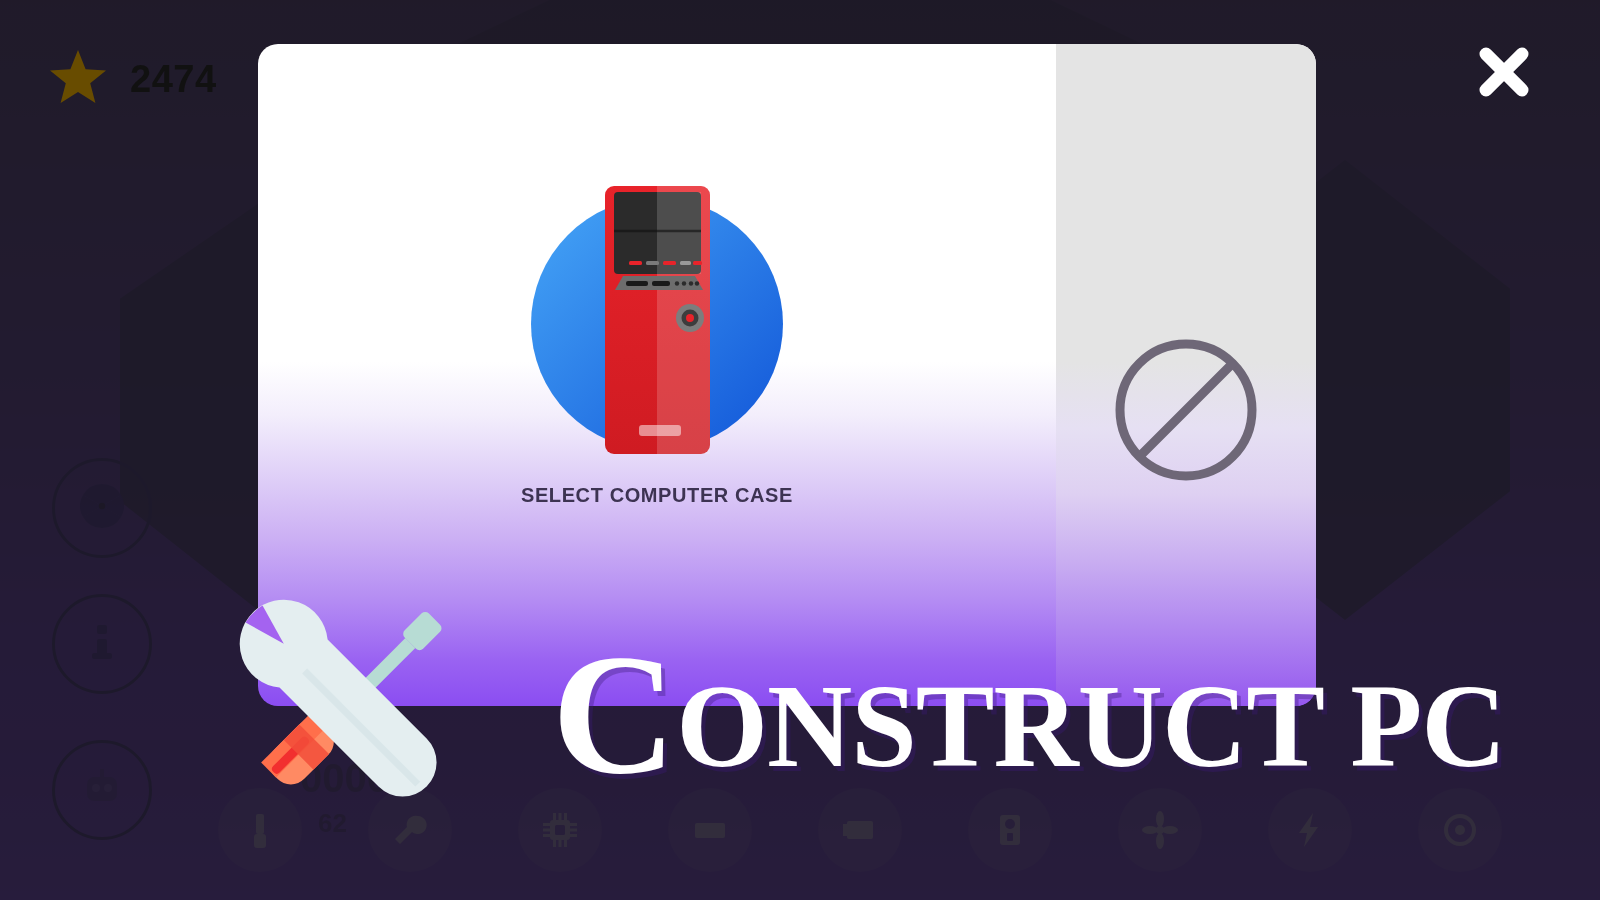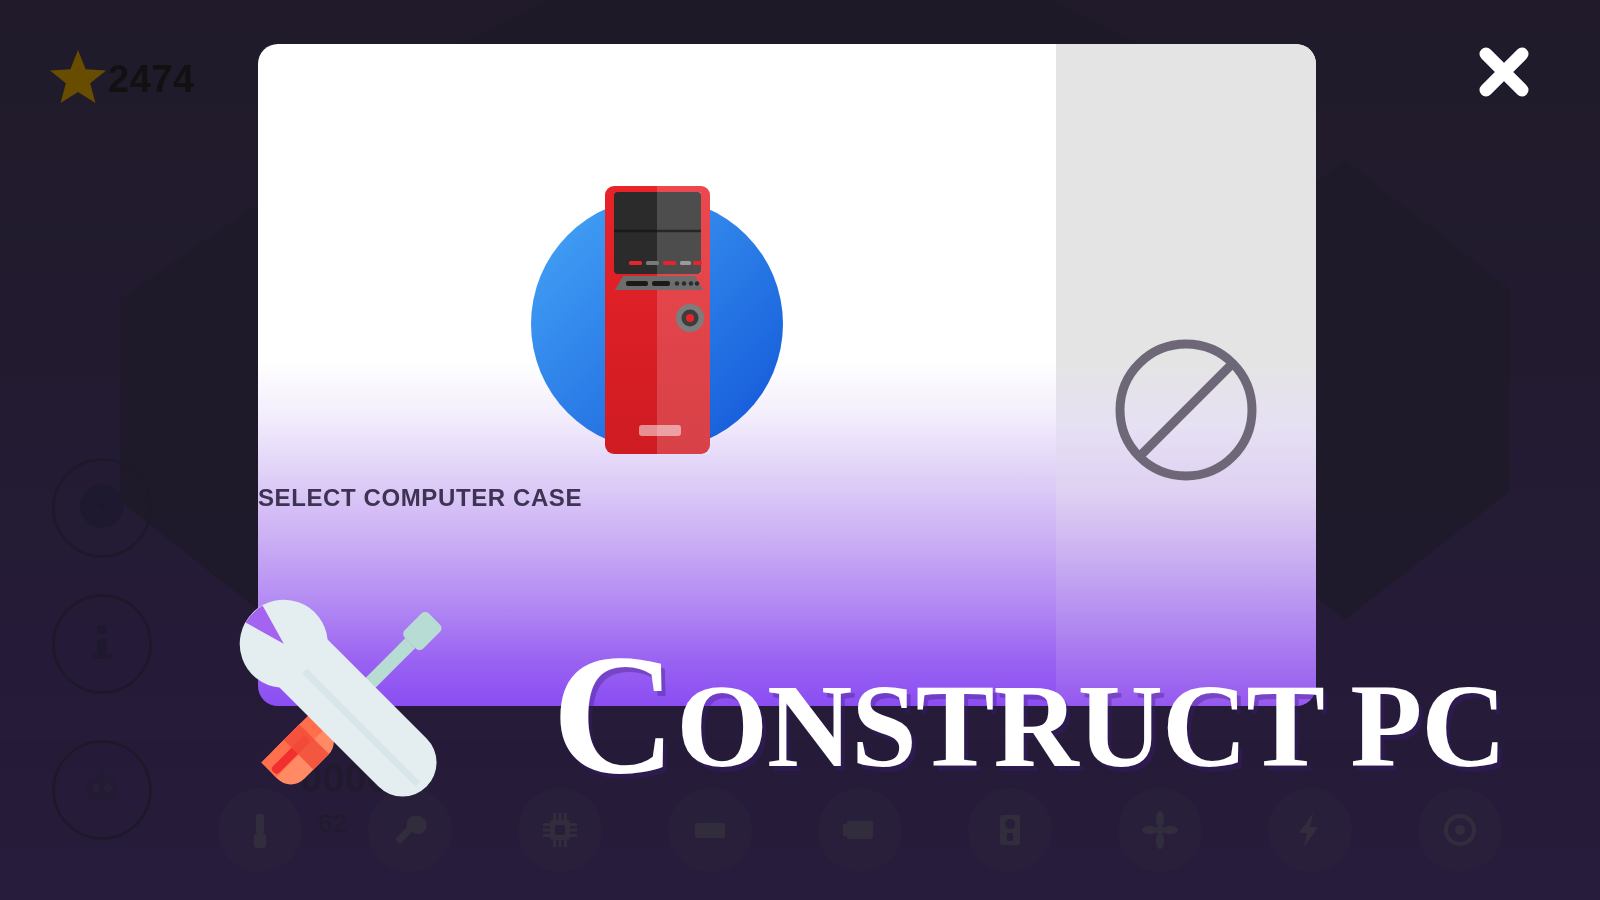--- a/index.html
+++ b/index.html
@@ -68,21 +68,21 @@
 
   
   #scrim{
     position:absolute; inset:0;
     background:rgba(24,24,24,.84);
   }
 
   
   #hud-score{
     position:absolute; left:48px; top:48px;
-    display:flex; align-items:center; 
+    display:flex; align-items:center; gap:22px;
   }
   #hud-score .star{ filter:brightness(.45); }
   #hud-score .score-val{
     font-size:38px; font-weight:bold; color:#111; letter-spacing:.5px;
   }
 
   #close-btn{
     position:absolute; right:60px; top:38px;
     width:72px; height:72px; display:flex; align-items:center; justify-content:center;
     cursor:pointer;
@@ -114,22 +114,22 @@
     position:absolute; left:50%; top:368px; transform:translate(-50%,-50%);
   }
 
   
   #case-art{
     position:absolute; left:50%; top:134px; transform:translateX(-50%);
     width:252px; height:278px;
   }
 
   #dialog-title{
-    position:absolute; left:0; right:0; top:440px; 
-    font-size:24px; font-weight:bold; letter-spacing:.6px; color:#3d3352;
+    position:absolute; left:0; right:0; top:440px; text-align:center;
+    font-size:20px; font-weight:bold; letter-spacing:.6px; color:#3d3352;
   }
   #dialog-desc{
     position:absolute; left:50%; transform:translateX(-50%); top:502px;
     width:420px; text-align:center;
     font-size:20px; font-weight:bold; line-height:1.37; color:#8a7ca6;
   }
 
   
   #tools-overlay{
     position:absolute; left:196px; top:556px; width:300px; height:300px;

